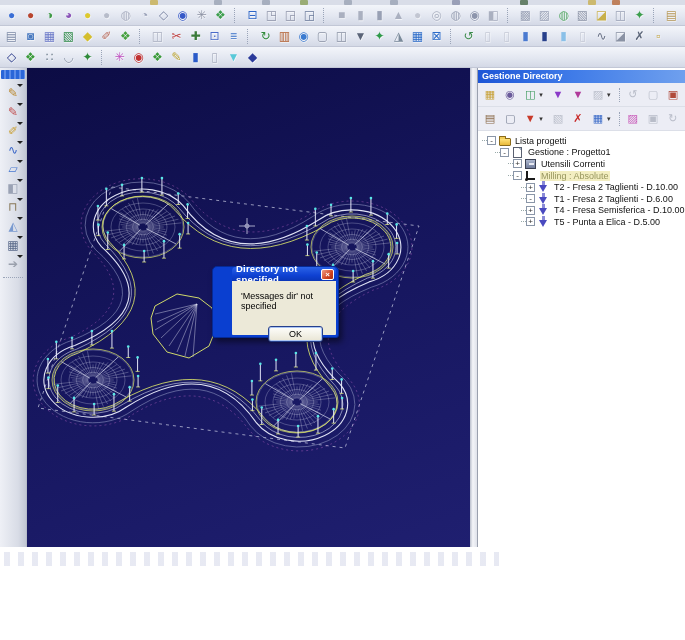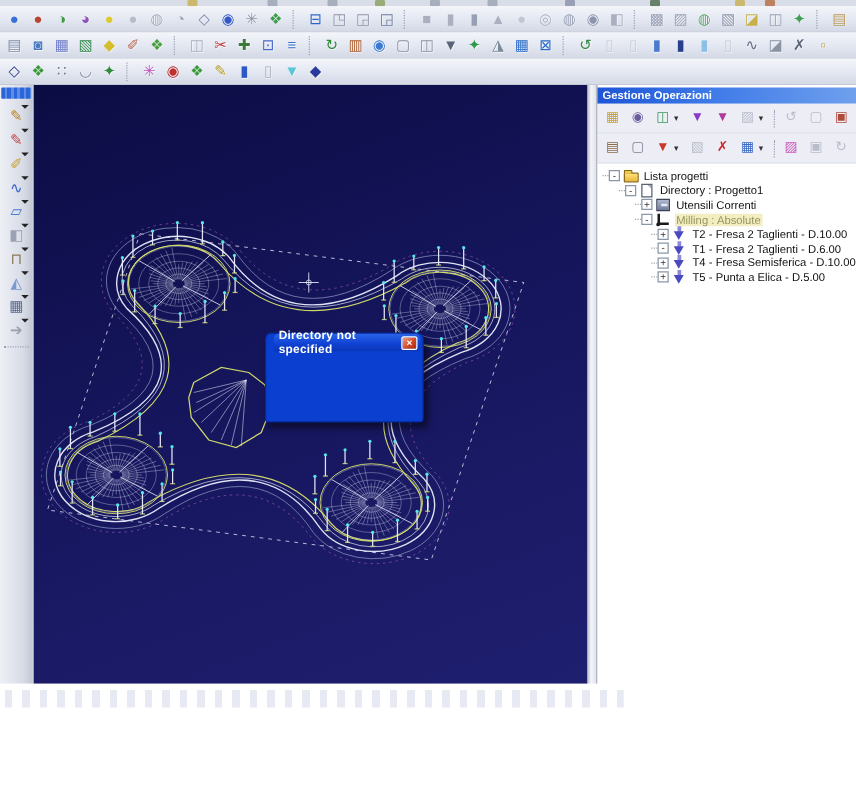--- a/index.html
+++ b/index.html
@@ -79,21 +79,21 @@
   .ti-tool{width:9px;height:12px;position:relative;}
   .ti-tool::before{content:"";position:absolute;left:3px;top:0;width:3px;height:5px;background:#8a8ad8;}
   .ti-tool::after{content:"";position:absolute;left:0;top:4px;width:0;height:0;
       border-left:4.5px solid transparent;border-right:4.5px solid transparent;border-top:7px solid #4a4ac0;}
   .ti-oper{width:11px;height:10px;background:linear-gradient(135deg,#f6f6f4 45%,#e8c23a 45%);
            border:1px solid #99804a;position:relative;}
   .ti-oper::after{content:"×";position:absolute;left:0;top:-3px;color:#c41e1e;font-size:9px;font-weight:bold;}
 
   
   .dialog{position:absolute;left:212px;top:266px;width:127px;height:72px;background:#0a3fd0;
-          border-radius:5px 5px 3px 3px;padding:0 2px 2px 6px;
+          border-radius:5px 5px 3px 3px;padding:0 2px 2px 19px;
           box-shadow:3px 4px 6px rgba(0,0,0,.5);border:1px solid #052a96;}
   .dlg-title{height:14px;display:flex;align-items:center;
       background:linear-gradient(180deg,#2a63e8 0%,#0f41d2 60%,#0a36b8 100%);
       border-radius:4px 4px 0 0;padding:0 2px 0 4px;}
   .dlg-title .txt{flex:1;color:#fff;font-size:9.5px;font-weight:bold;letter-spacing:.2px;}
   .dlg-close{width:13px;height:11px;border:1px solid #fff;border-radius:2px;
       background:linear-gradient(135deg,#f0a089,#d1431f 60%,#a82f12);
       color:#fff;font-size:8px;font-weight:bold;line-height:9px;text-align:center;cursor:default;}
   .dlg-body{position:relative;height:54px;background:#ece9d8;border-radius:0 0 1px 1px;}
   .dlg-msg{position:absolute;left:9px;top:10px;font-size:9px;color:#000;}
@@ -827,21 +827,21 @@
         <line x1="220" y1="150" x2="220" y2="166" stroke="#eef0ff" stroke-width="0.8" opacity="0.85"></line>
         <line x1="212" y1="158" x2="228" y2="158" stroke="#eef0ff" stroke-width="0.8" opacity="0.85"></line>
         <circle cx="220" cy="158" r="2" fill="none" stroke="#eef0ff" stroke-width="0.7" opacity="0.85"></circle>
       </svg>
   </div>
 
   <div class="splitter"></div>
 
   <div class="panel">
     <div class="ptitle">
-      <span>Gestione Operazioni</span>
+      <span>Gestione Directory</span>
     </div>
     <div class="ptb" id="ptb1">
         <div class="pti">
           <span style="color: rgb(200, 162, 58);">▦</span>
         </div>
         <div class="pti">
           <span style="color: rgb(106, 90, 154);">◉</span>
         </div>
         <div class="pti">
           <span style="color: rgb(58, 154, 90);">◫</span>
@@ -910,21 +910,21 @@
           </span>
           <span class="tlabel">Lista progetti</span>
         </div>
         <div class="trow">
           <span class="tind" style="width: 14px;"></span>
           <span class="dot"></span>
           <span class="exp">-</span>
           <span class="ticon">
             <span class="ti-doc"></span>
           </span>
-          <span class="tlabel">Directory : Progetto1</span>
+          <span class="tlabel">Gestione : Progetto1</span>
         </div>
         <div class="trow">
           <span class="tind" style="width: 27px;"></span>
           <span class="dot"></span>
           <span class="exp">+</span>
           <span class="ticon">
             <span class="ti-tools"></span>
           </span>
           <span class="tlabel">Utensili Correnti</span>
         </div>
@@ -974,18 +974,22 @@
           <span class="tlabel">T5 - Punta a Elica - D.5.00</span>
         </div>
       </div>
   </div>
 
   <div class="dialog">
     <div class="dlg-title">
       <span class="txt">Directory not specified</span>
       <span class="dlg-close">×</span>
     </div>
+    <div class="dlg-body">
+      <div class="dlg-msg">'Messages dir' not specified</div>
+      <button class="dlg-ok">OK</button>
+    </div>
   </div>
 
   <div class="bottom">
     <div class="ghost"></div>
   </div>
 </div>
 
 </body></html>

